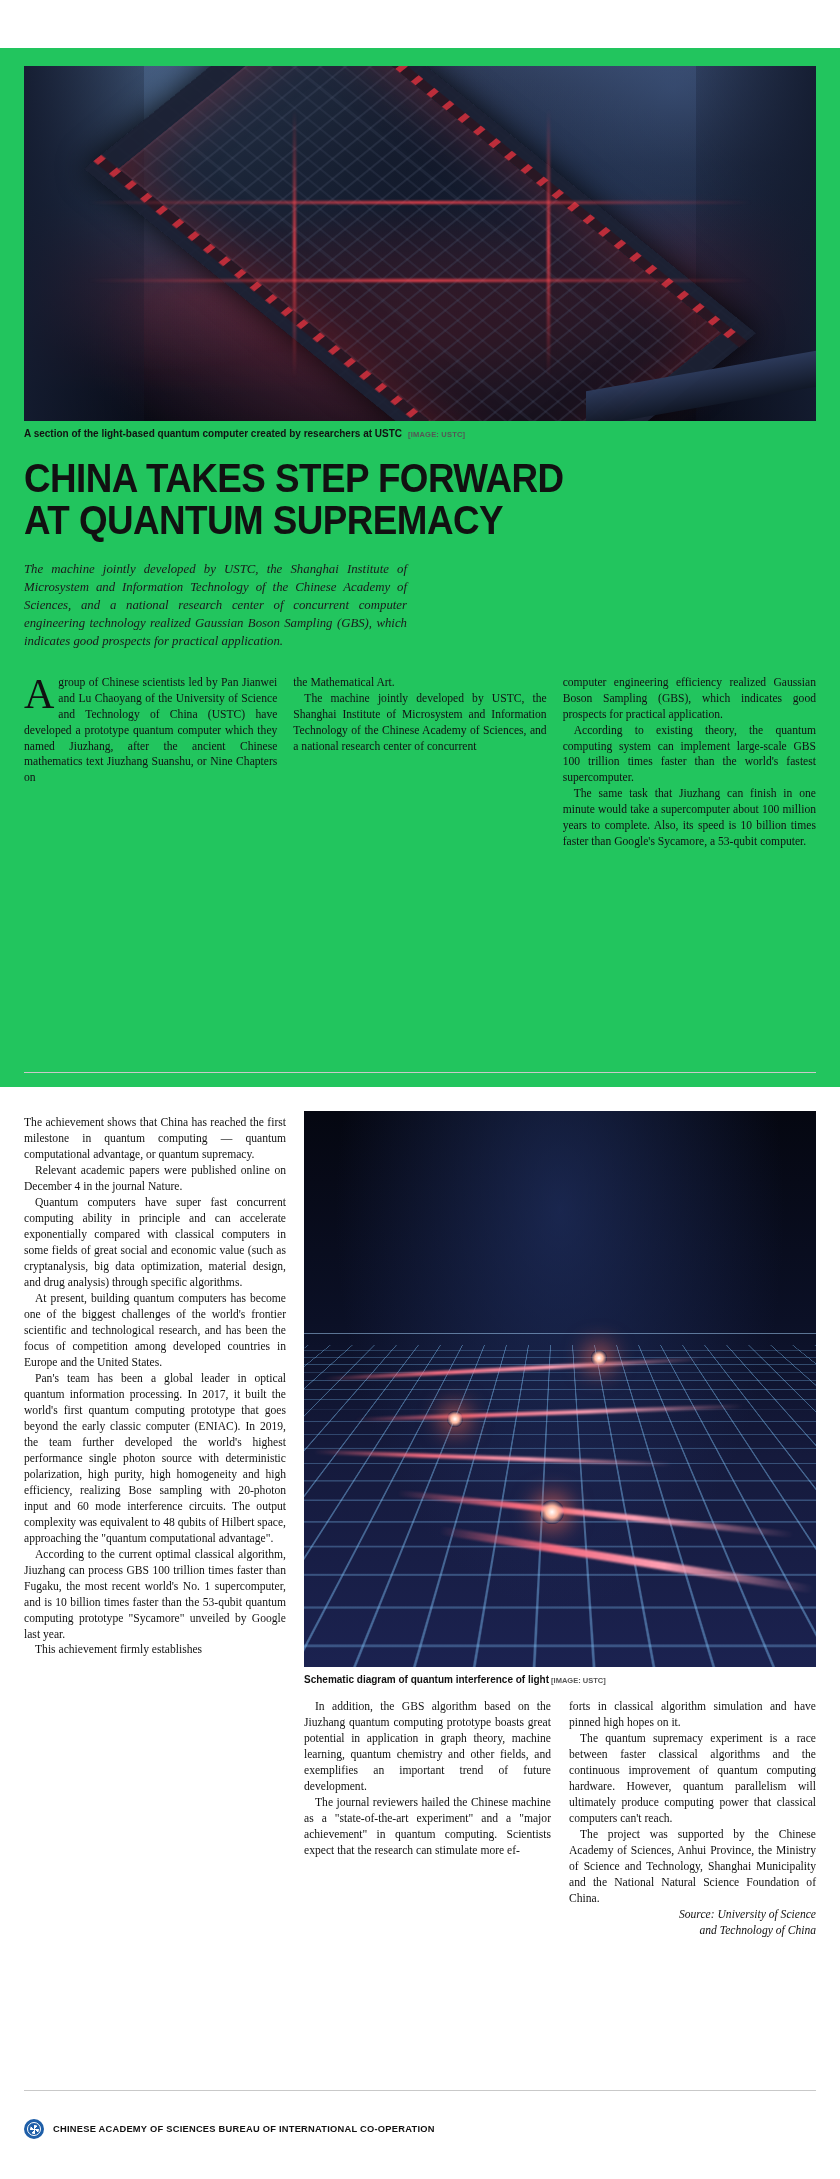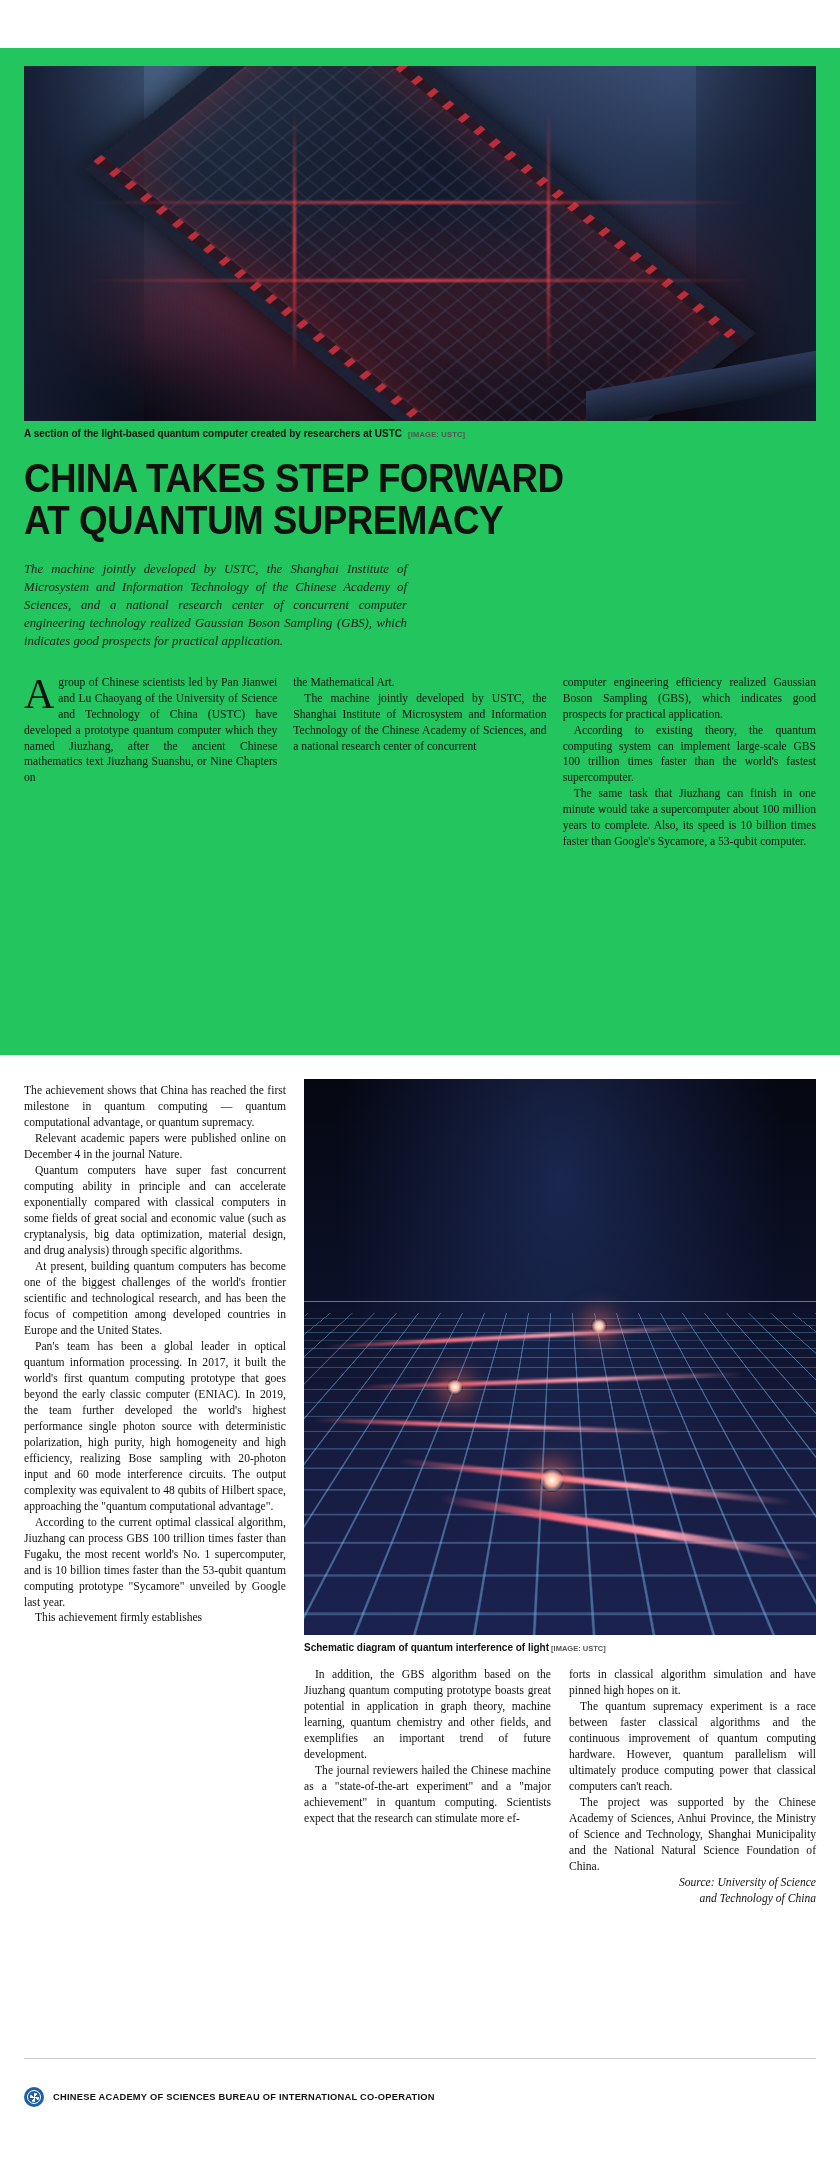--- a/index.html
+++ b/index.html
@@ -213,21 +213,21 @@
   .page-gap {
     position: absolute;
     left: 0; top: 1093px;
     width: 840px; height: 14px;
     background: #e3e3e3;
   }
 
   
   .sheet-bottom {
     position: absolute;
-    left: 0; top: 1055px;
+    left: 0; top: 1087px;
     width: 840px;
     height: 1072px;
     background: #fff;
     padding: 24px 24px 0 24px;
   }
   .p2-grid {
     display: grid;
     grid-template-columns: 262px 1fr;
     column-gap: 18px;
   }

